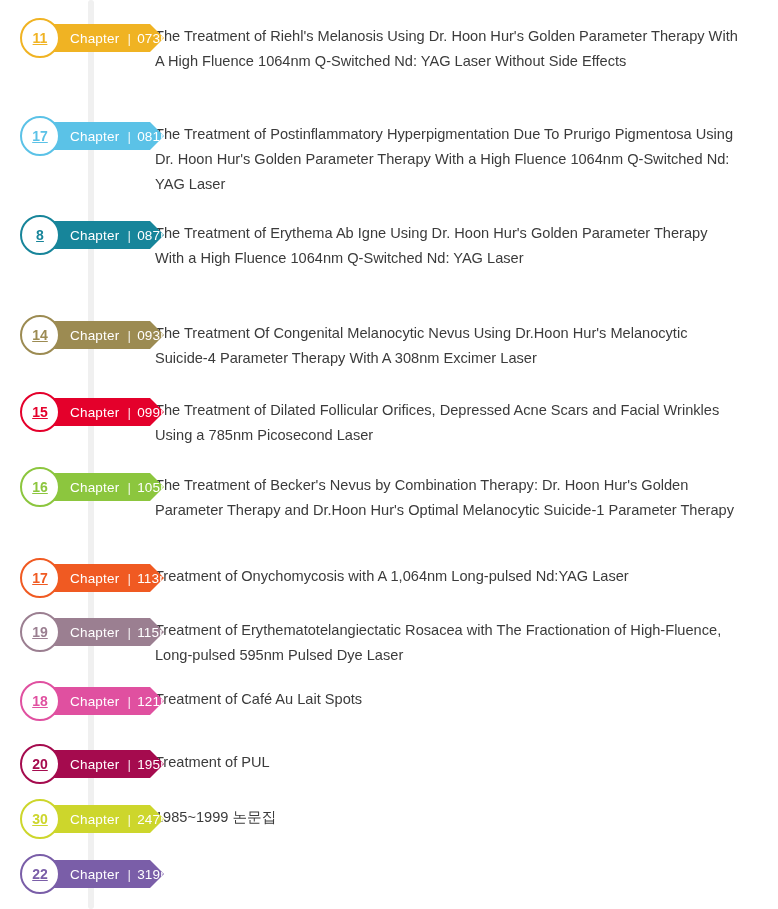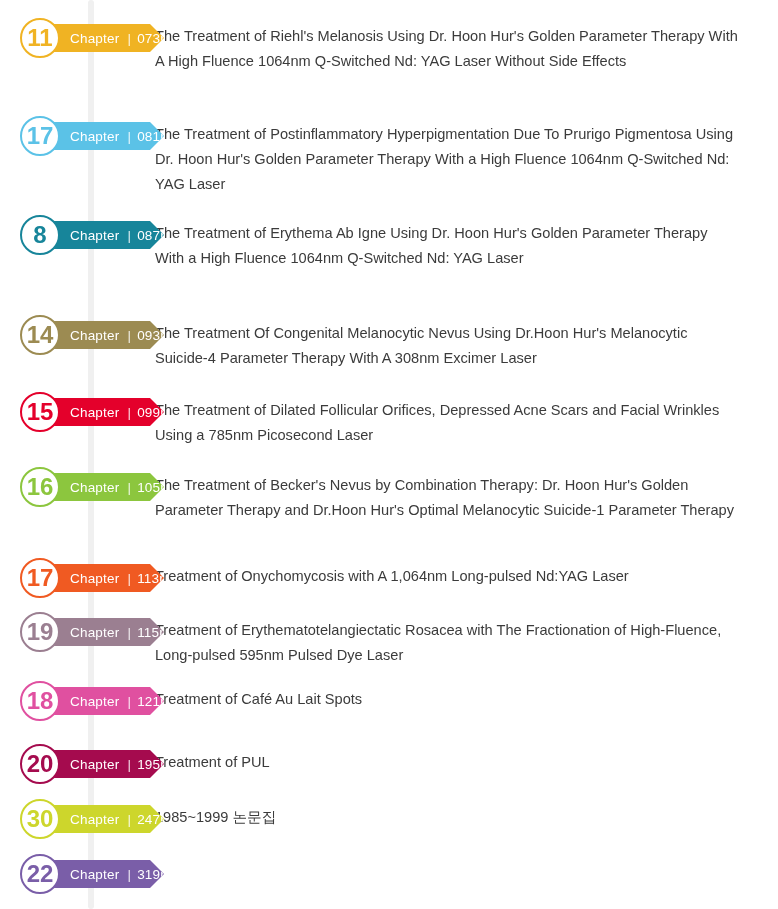--- a/index.html
+++ b/index.html
@@ -78,22 +78,23 @@
     top: 0;
     width: 40px;
     height: 40px;
     border-radius: 50%;
     background: #ffffff;
     border: 2.5px solid #cccccc;
     box-sizing: border-box;
     display: flex;
     align-items: center;
     justify-content: center;
-    font-size: 24px;
+    font-size: 14px;
     font-weight: bold;
+    text-decoration: underline;
   }
 
   .title {
     flex: 1 1 auto;
     padding-right: 40px;
     color: #3b3b3b;
     font-size: 14.6px;
     line-height: 25px;
     padding-top: 6px;
   }

